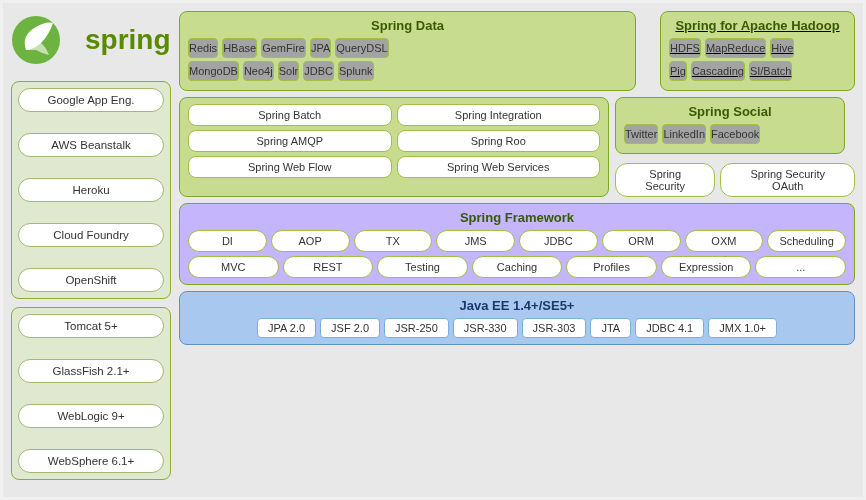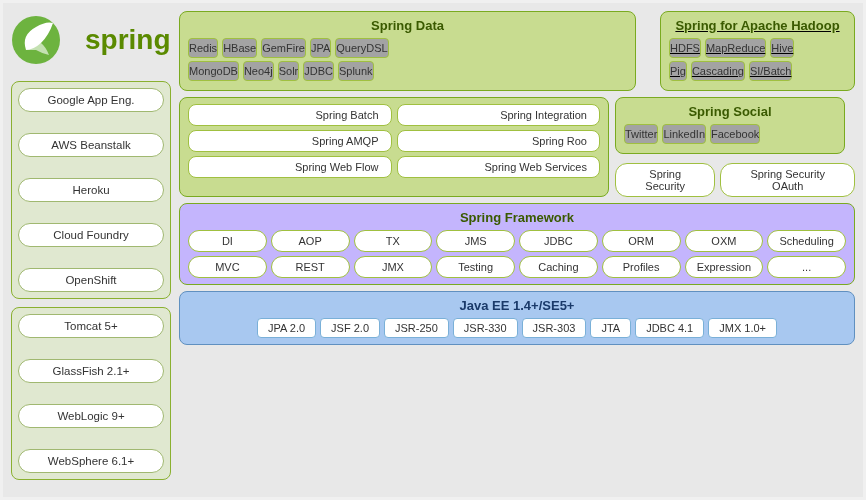--- a/index.html
+++ b/index.html
@@ -148,21 +148,21 @@
       gap: 5px;
     }
     .misc-pill {
       background: white;
       border: 1.5px solid #a0c040;
       border-radius: 8px;
       padding: 4px 12px;
       font-size: 11px;
       color: #333;
       flex: 1;
-      text-align: right;
+      text-align: center;
     }
     .security-pill {
       background: white;
       border: 1.5px solid #a0c040;
       border-radius: 12px;
       padding: 4px 12px;
       font-size: 11px;
       color: #333;
       text-align: center;
     }
@@ -315,21 +315,20 @@
         <span class="fw-pill">TX</span>
         <span class="fw-pill">JMS</span>
         <span class="fw-pill">JDBC</span>
         <span class="fw-pill">ORM</span>
         <span class="fw-pill">OXM</span>
         <span class="fw-pill">Scheduling</span>
       </div>
       <div class="framework-pills">
         <span class="fw-pill">MVC</span>
         <span class="fw-pill">REST</span>
-        <span class="fw-pill">JMX</span>
         <span class="fw-pill">Testing</span>
         <span class="fw-pill">Caching</span>
         <span class="fw-pill">Profiles</span>
         <span class="fw-pill">Expression</span>
         <span class="fw-pill">...</span>
       </div>
     </div>
 
     <div class="javaee-box">
       <div class="box-title" style="color:#1a3a6a;">Java EE 1.4+/SE5+</div>

